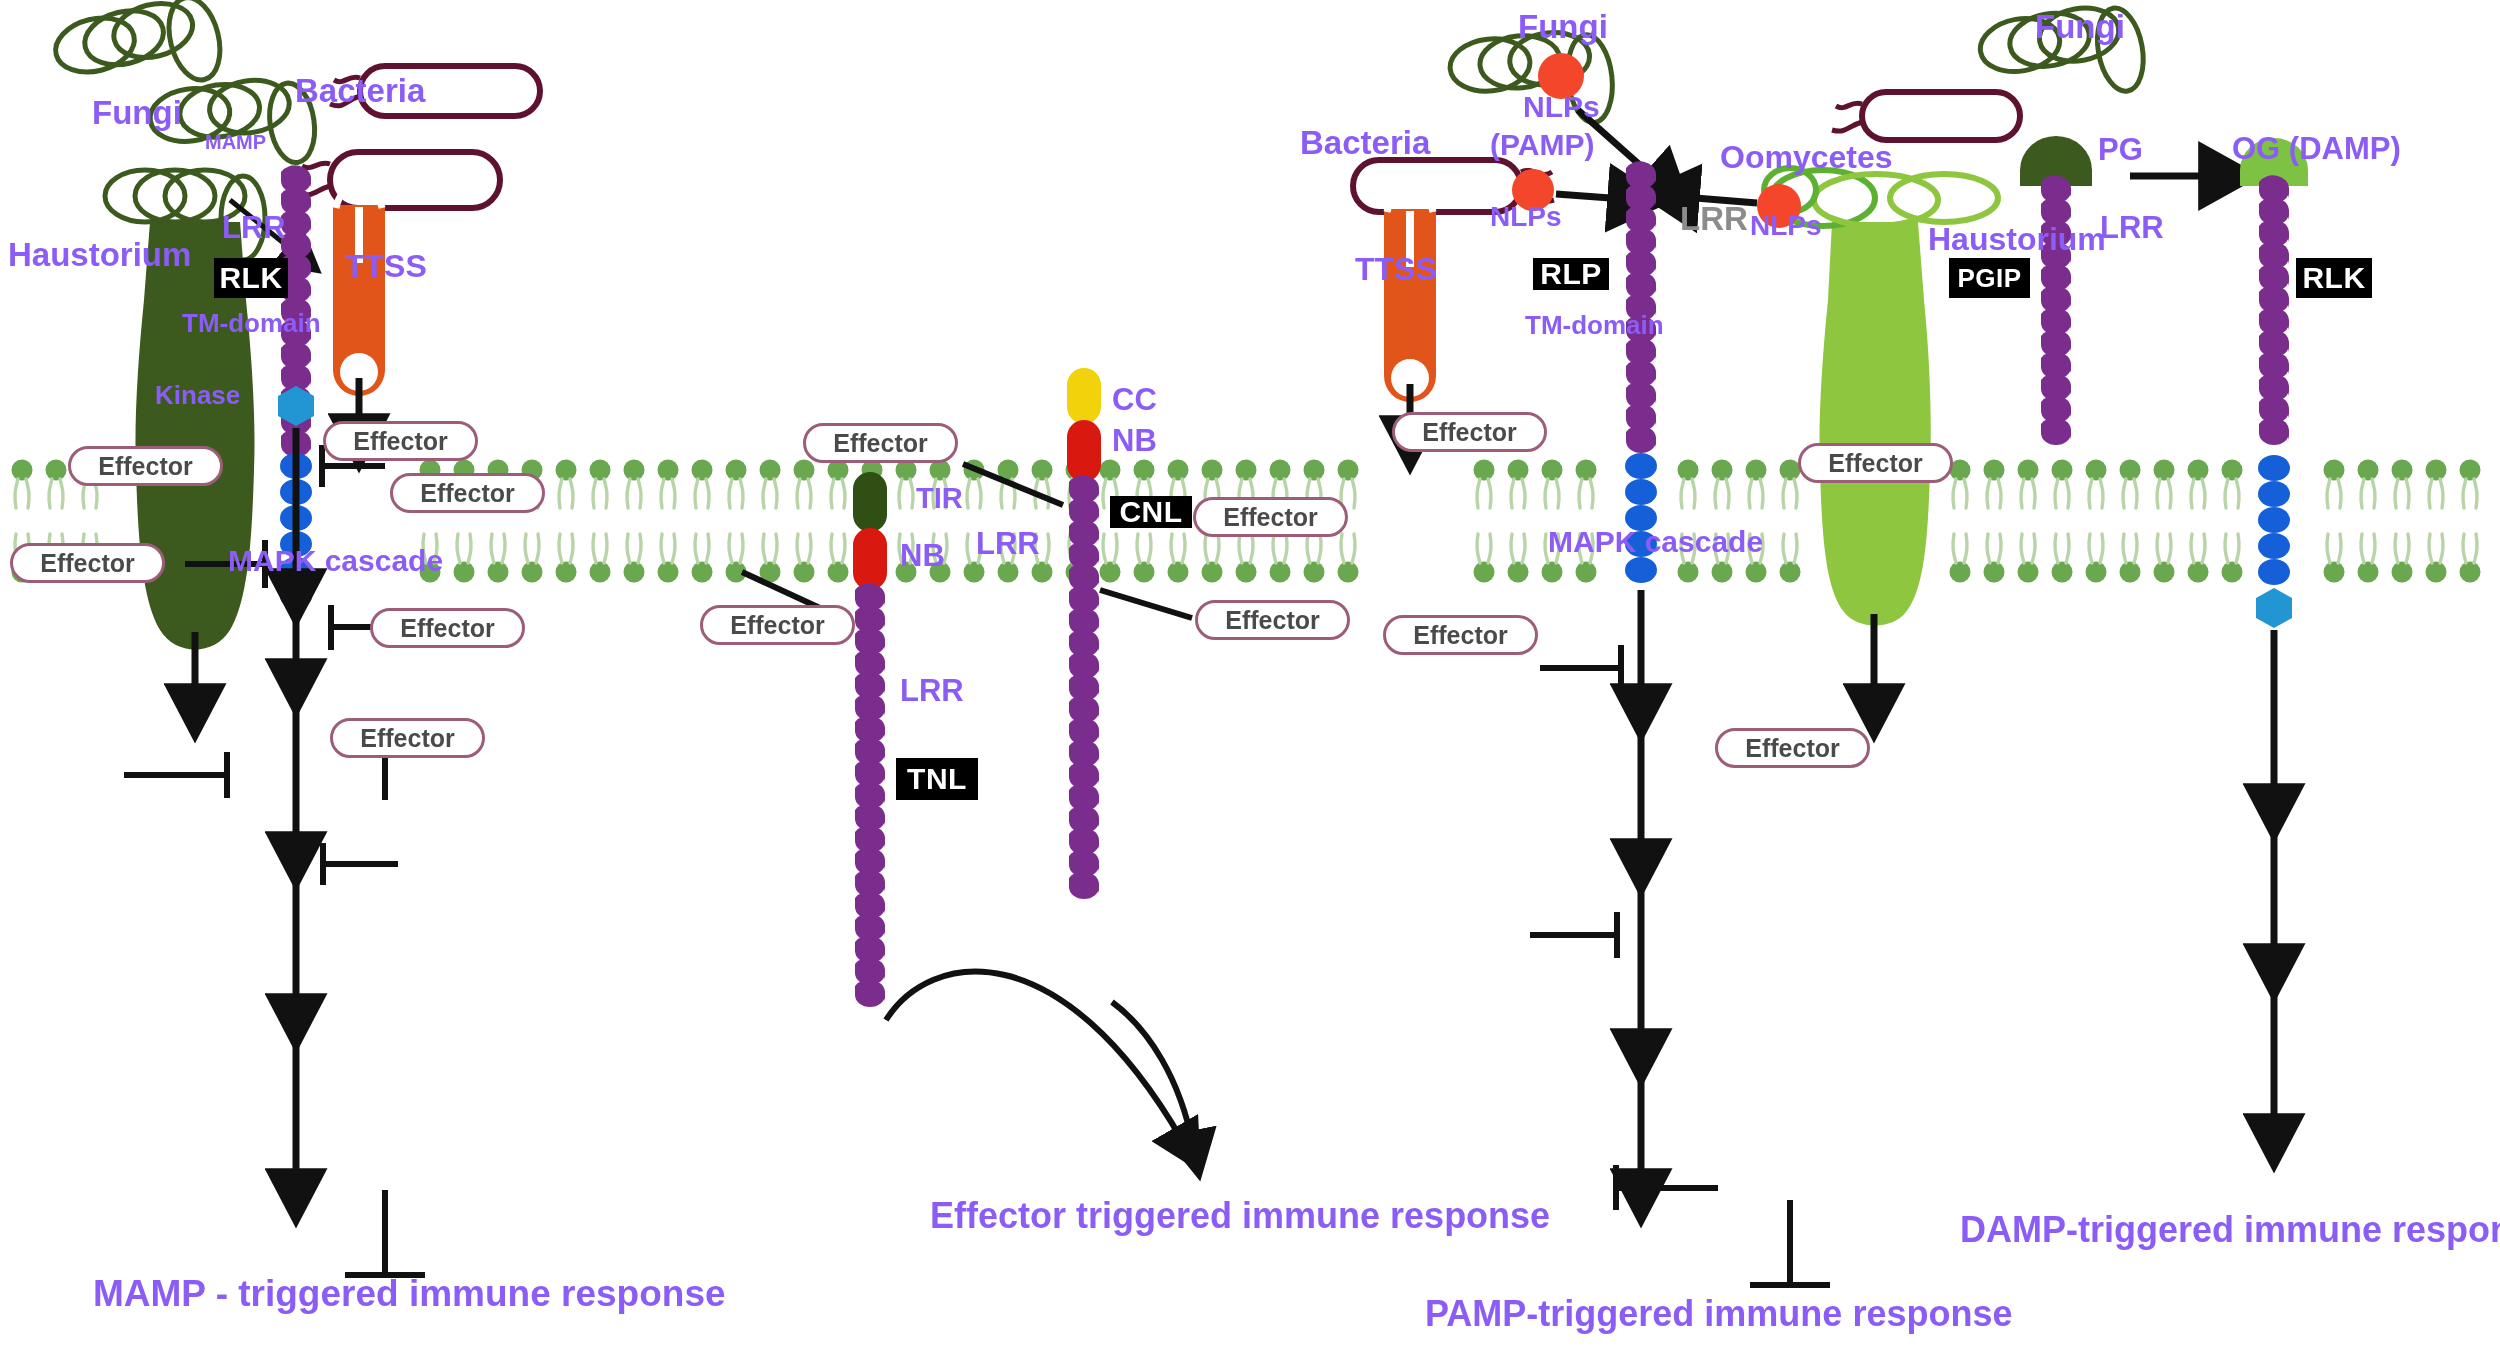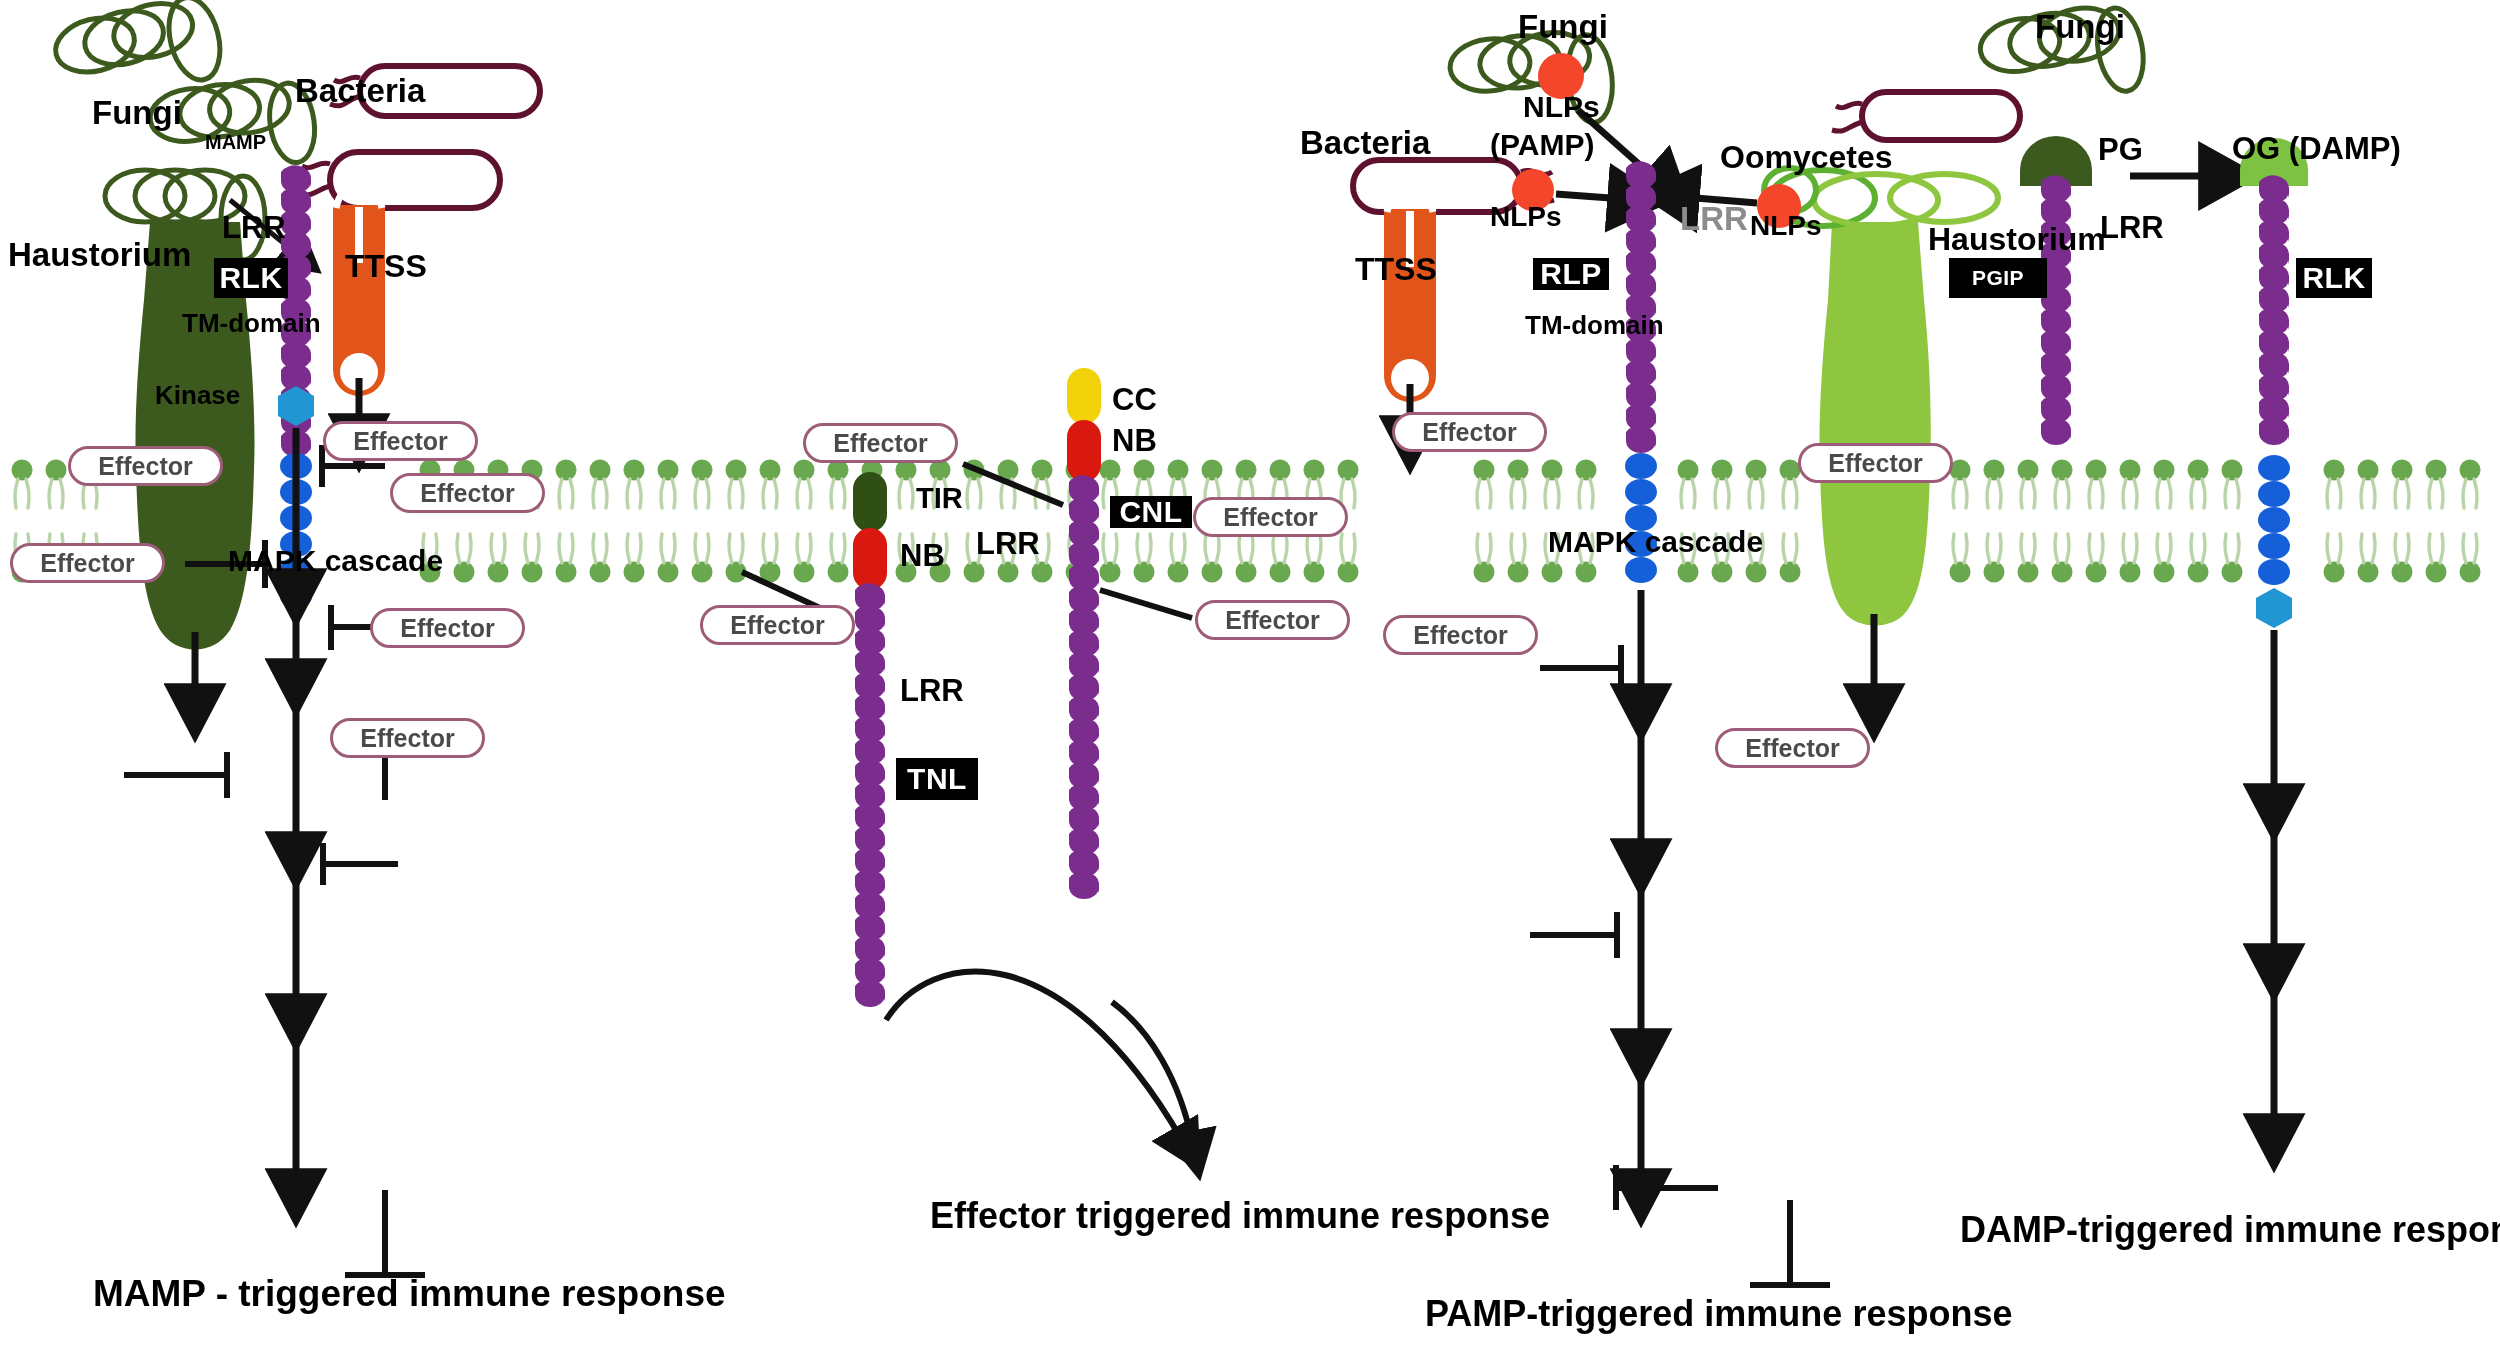--- a/index.html
+++ b/index.html
@@ -1,19 +1,19 @@
 <!DOCTYPE html>
 <html><head>
 <meta charset="utf-8">
 <style>
   html,body{margin:0;padding:0;background:#ffffff;}
   body{font-family:"Liberation Sans", sans-serif;}
   #stage{position:relative;width:2500px;height:1362px;background:#fff;overflow:hidden;}
   #stage svg{position:absolute;left:0;top:0;width:2500px;height:1362px;}
-  .lbl{position:absolute;color:#000000;font-weight:bold;white-space:nowrap;line-height:1;}
+  .lbl{position:absolute;color:#8b5cf6;font-weight:bold;white-space:nowrap;line-height:1;}
   .lbl.gray{color:#8c8c8c;}
   .tagbox{position:absolute;background:#000;color:#fff;font-weight:bold;
           display:flex;align-items:center;justify-content:center;letter-spacing:.5px;}
   .eff{position:absolute;box-sizing:border-box;border:3px solid #9d5d78;border-radius:999px;
        background:#ffffff;color:#4a4a4a;font-weight:bold;display:flex;align-items:center;
        justify-content:center;white-space:nowrap;}
 </style>
 </head>
 <body>
 
@@ -810,17 +810,17 @@
 
 <div class="eff" style="left:1392px;top:412px;width:155px;height:40px;font-size:25px;">Effector</div>
 <div class="eff" style="left:1798px;top:443px;width:155px;height:40px;font-size:25px;">Effector</div>
 <div class="eff" style="left:1383px;top:615px;width:155px;height:40px;font-size:25px;">Effector</div>
 <div class="eff" style="left:1715px;top:728px;width:155px;height:40px;font-size:25px;">Effector</div>
 
 <div class="lbl" style="left:2035px;top:10px;font-size:33px;">Fungi</div>
 <div class="lbl" style="left:2098px;top:134px;font-size:31px;">PG</div>
 <div class="lbl" style="left:2232px;top:133px;font-size:31px;">OG (DAMP)</div>
 <div class="lbl" style="left:2100px;top:212px;font-size:31px;">LRR</div>
-<div class="tagbox" style="left:1949px;top:258px;width:98px;height:40px;font-size:21px;">PGIP</div>
+<div class="tagbox" style="left:1949px;top:258px;width:81px;height:40px;font-size:26px;">PGIP</div>
 <div class="tagbox" style="left:2296px;top:258px;width:76px;height:40px;font-size:30px;">RLK</div>
 <div class="lbl" style="left:1960px;top:1212px;font-size:36px;">DAMP-triggered immune response</div>
 
 </div>
 
 </body></html>

